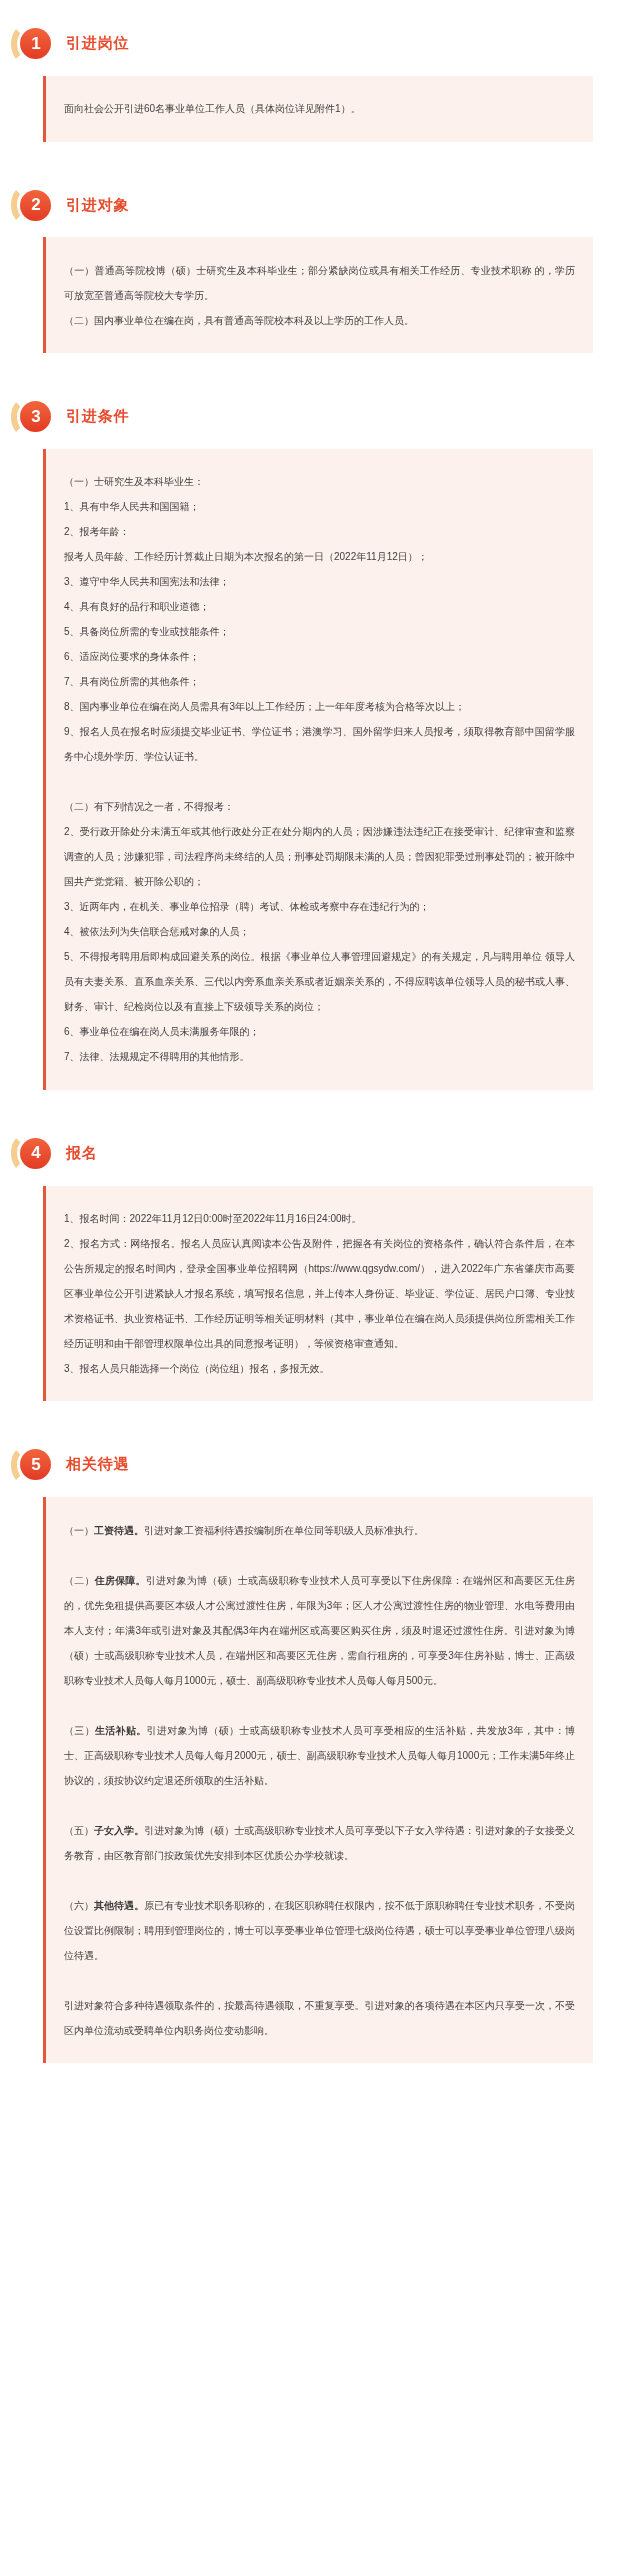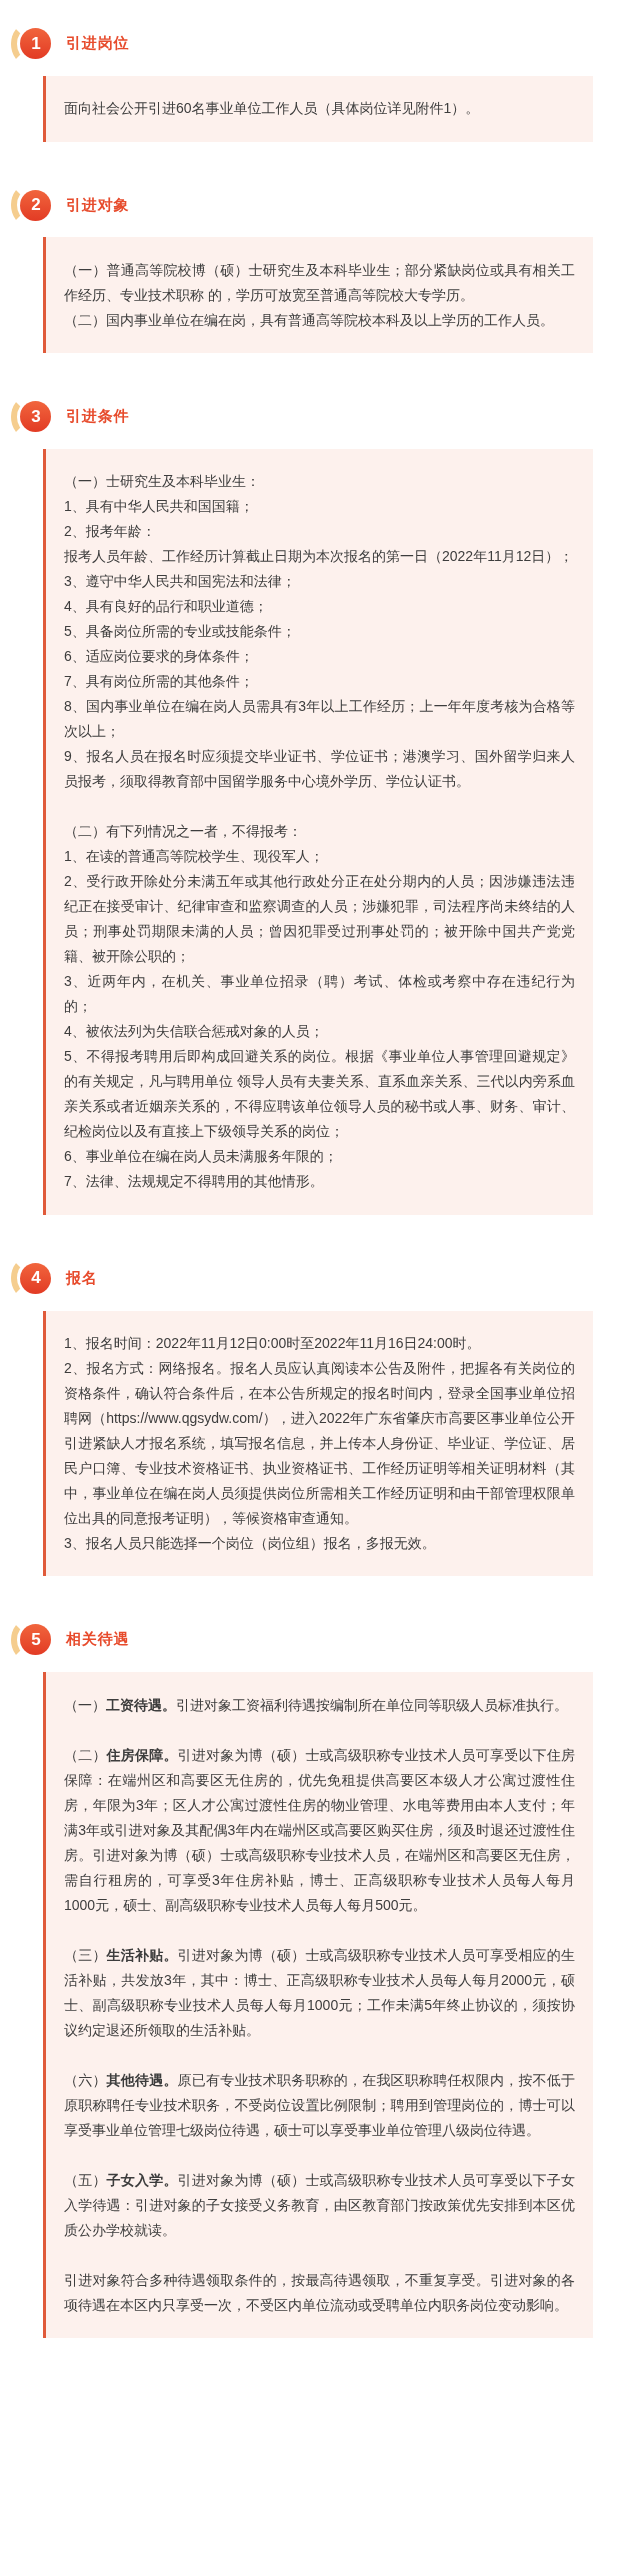--- a/index.html
+++ b/index.html
@@ -54,21 +54,21 @@
     font-size:15px;
     font-weight:bold;
     color:var(--accent);
     letter-spacing:0.9px;
   }
   .sec-box{
     margin:12.8px 45px 0 43px;
     background:var(--box-bg);
     border-left:3.4px solid var(--box-border);
     padding:20.4px 18px;
-    font-size:14px;
+    font-size:10px;
     line-height:25px;
     text-align:justify;
   }
   .sec-box p{margin:0;}
   .sec-box p.gap{margin-top:25px;}
   .plabel{font-weight:bold;}
 </style>
 </head>
 <body>
 
@@ -114,21 +114,20 @@
         <p><span>2、报考年龄：</span></p>
         <p><span>报考人员年龄、工作经历计算截止日期为本次报名的第一日（2022年11月12日）；</span></p>
         <p><span>3、遵守中华人民共和国宪法和法律；</span></p>
         <p><span>4、具有良好的品行和职业道德；</span></p>
         <p><span>5、具备岗位所需的专业或技能条件；</span></p>
         <p><span>6、适应岗位要求的身体条件；</span></p>
         <p><span>7、具有岗位所需的其他条件；</span></p>
         <p><span>8、国内事业单位在编在岗人员需具有3年以上工作经历；上一年年度考核为合格等次以上；</span></p>
         <p><span>9、报名人员在报名时应须提交毕业证书、学位证书；港澳学习、国外留学归来人员报考，须取得教育部中国留学服务中心境外学历、学位认证书。</span></p>
         <p class="gap"><span>（二）有下列情况之一者，不得报考：</span></p>
-        <p><span>1、在读的普通高等院校学生、现役军人；</span></p>
         <p><span>2、受行政开除处分未满五年或其他行政处分正在处分期内的人员；因涉嫌违法违纪正在接受审计、纪律审查和监察调查的人员；涉嫌犯罪，司法程序尚未终结的人员；刑事处罚期限未满的人员；曾因犯罪受过刑事处罚的；被开除中国共产党党籍、被开除公职的；</span></p>
         <p><span>3、近两年内，在机关、事业单位招录（聘）考试、体检或考察中存在违纪行为的；</span></p>
         <p><span>4、被依法列为失信联合惩戒对象的人员；</span></p>
         <p><span>5、不得报考聘用后即构成回避关系的岗位。根据《事业单位人事管理回避规定》的有关规定，凡与聘用单位 领导人员有夫妻关系、直系血亲关系、三代以内旁系血亲关系或者近姻亲关系的，不得应聘该单位领导人员的秘书或人事、财务、审计、纪检岗位以及有直接上下级领导关系的岗位；</span></p>
         <p><span>6、事业单位在编在岗人员未满服务年限的；</span></p>
         <p><span>7、法律、法规规定不得聘用的其他情形。</span></p>
       </div>
   </section>
 
   <section class="sec">
@@ -151,20 +150,20 @@
       <span class="badge">
         <span class="arc"></span>
         <span class="circle">5</span>
       </span>
       <h2 class="sec-title">相关待遇</h2>
     </div>
     <div class="sec-box">
         <p><span>（一）</span><b class="plabel">工资待遇。</b><span>引进对象工资福利待遇按编制所在单位同等职级人员标准执行。</span></p>
         <p class="gap"><span>（二）</span><b class="plabel">住房保障。</b><span>引进对象为博（硕）士或高级职称专业技术人员可享受以下住房保障：在端州区和高要区无住房的，优先免租提供高要区本级人才公寓过渡性住房，年限为3年；区人才公寓过渡性住房的物业管理、水电等费用由本人支付；年满3年或引进对象及其配偶3年内在端州区或高要区购买住房，须及时退还过渡性住房。引进对象为博（硕）士或高级职称专业技术人员，在端州区和高要区无住房，需自行租房的，可享受3年住房补贴，博士、正高级职称专业技术人员每人每月1000元，硕士、副高级职称专业技术人员每人每月500元。</span></p>
         <p class="gap"><span>（三）</span><b class="plabel">生活补贴。</b><span>引进对象为博（硕）士或高级职称专业技术人员可享受相应的生活补贴，共发放3年，其中：博士、正高级职称专业技术人员每人每月2000元，硕士、副高级职称专业技术人员每人每月1000元；工作未满5年终止协议的，须按协议约定退还所领取的生活补贴。</span></p>
+        <p class="gap"><span>（五）</span><b class="plabel">子女入学。</b><span>引进对象为博（硕）士或高级职称专业技术人员可享受以下子女入学待遇：引进对象的子女接受义务教育，由区教育部门按政策优先安排到本区优质公办学校就读。</span></p>
         <p class="gap"><span>（六）</span><b class="plabel">其他待遇。</b><span>原已有专业技术职务职称的，在我区职称聘任权限内，按不低于原职称聘任专业技术职务，不受岗位设置比例限制；聘用到管理岗位的，博士可以享受事业单位管理七级岗位待遇，硕士可以享受事业单位管理八级岗位待遇。</span></p>
-        <p class="gap"><span>（五）</span><b class="plabel">子女入学。</b><span>引进对象为博（硕）士或高级职称专业技术人员可享受以下子女入学待遇：引进对象的子女接受义务教育，由区教育部门按政策优先安排到本区优质公办学校就读。</span></p>
         <p class="gap"><span>引进对象符合多种待遇领取条件的，按最高待遇领取，不重复享受。引进对象的各项待遇在本区内只享受一次，不受区内单位流动或受聘单位内职务岗位变动影响。</span></p>
       </div>
   </section>
 
 </div>
 
 
 </body></html>

